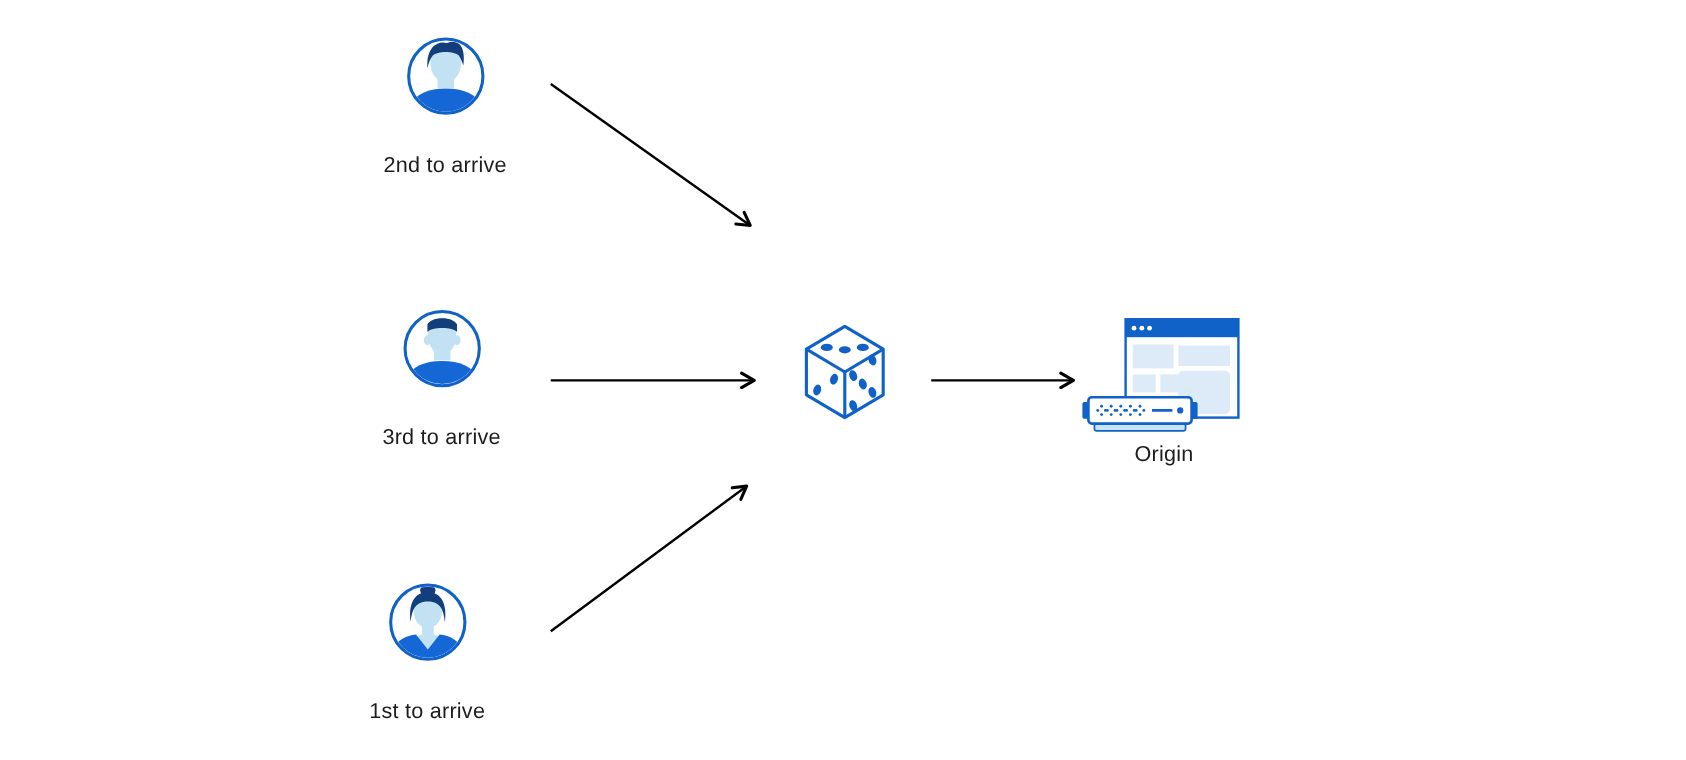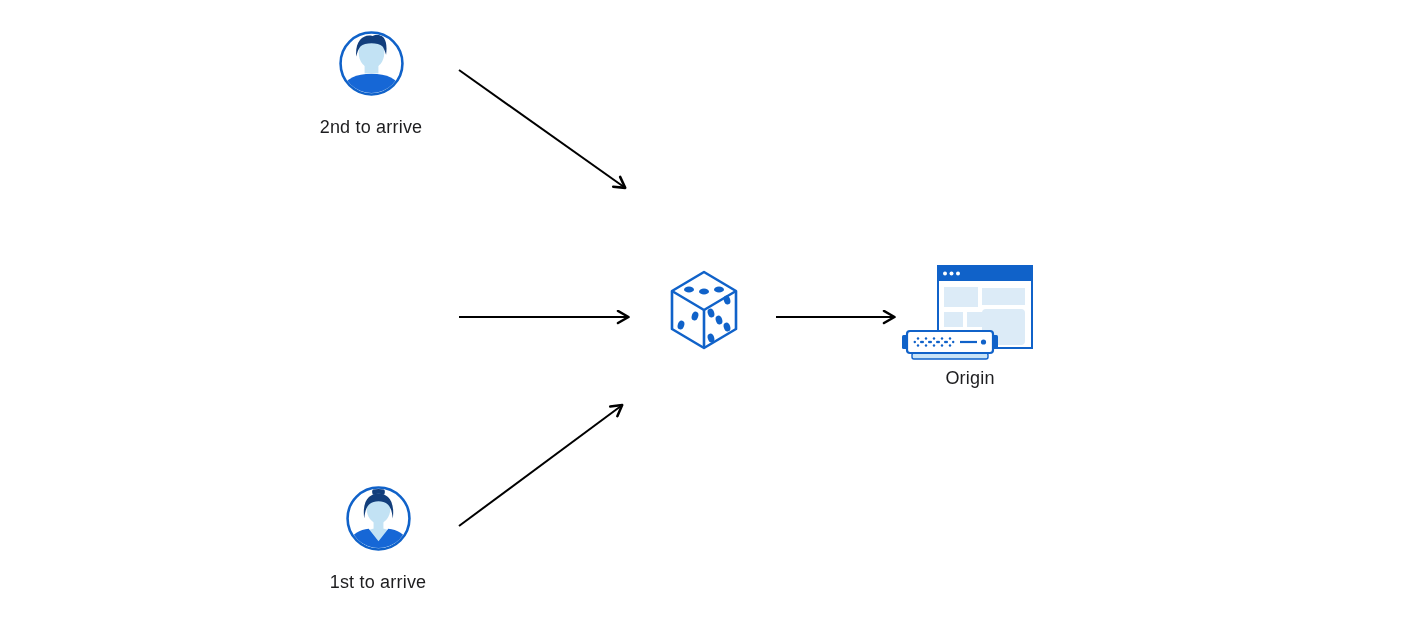--- a/index.html
+++ b/index.html
@@ -5,21 +5,21 @@
   html,body{margin:0;padding:0;background:#ffffff;}
   .canvas{
     position:relative;
     width:1405px;height:633px;
     background:#ffffff;
     font-family:"Liberation Sans", sans-serif;
     overflow:hidden;
   }
   .node{position:absolute;display:flex;flex-direction:column;align-items:center;}
   .node .label{
-    margin-top:20px;
+    margin-top:30px;
     font-size:18px;
     color:#1d1d1f;
     letter-spacing:.2px;
     white-space:nowrap;
   }
   .arrow-layer{position:absolute;left:0;top:0;width:1405px;height:633px;pointer-events:none;}
 </style>
 </head>
 <body>
 
@@ -48,22 +48,41 @@
       <g clip-path="url(#clip1)">
         <path d="M1,68 C3,52 15,44.5 34,44.5 C53,44.5 65,52 67,68 Z" fill="#1667D6"></path>
         <rect x="27" y="30" width="14" height="14" fill="#C2E2F4"></rect>
         <path d="M21,23 C21,12 27,7.5 34,7.5 C41,7.5 47,12 47,23 C47,32 41,39 34,39 C27,39 21,32 21,23 Z" fill="#C2E2F4"></path>
         <path d="M18.5,27 C17,11 26,3.5 35,6 C45,2 51,9 48.8,25 C47.5,21 46.5,18.5 45,16.5 C41,12.5 27,12.5 23,16.5 C20.5,19.5 19.5,23 18.5,27 Z" fill="#123E7C"></path>
       </g>
     </svg>
     <div class="label">2nd to arrive</div>
   </div>
 
+  <div class="node" style="left:302px;top:257px;width:132px;">
+    <svg width="67" height="67" viewBox="0 0 68 68">
+      <defs>
+          <clipPath id="clip2">
+            <circle cx="34" cy="34" r="30"></circle>
+          </clipPath>
+        </defs>
+      <circle cx="34" cy="34" r="31.4" fill="#ffffff" stroke="#1062C9" stroke-width="2.6"></circle>
+      <g clip-path="url(#clip2)">
+        <path d="M1,68 C3,52 15,44.5 34,44.5 C53,44.5 65,52 67,68 Z" fill="#1667D6"></path>
+        <ellipse cx="21.5" cy="27" rx="3" ry="4.2" fill="#C2E2F4"></ellipse>
+        <ellipse cx="46.5" cy="27" rx="3" ry="4.2" fill="#C2E2F4"></ellipse>
+        <rect x="27" y="30" width="14" height="14" fill="#C2E2F4"></rect>
+        <path d="M22,23 C22,12.5 27,8 34,8 C41,8 46,12.5 46,23 C46,32 40.5,39 34,39 C27.5,39 22,32 22,23 Z" fill="#C2E2F4"></path>
+        <path d="M21.5,20 L21.5,13.5 C25,6.5 43,6.5 46.5,13.5 L46.5,20 C43,15.5 25,15.5 21.5,20 Z" fill="#123E7C"></path>
+      </g>
+    </svg>
+    <div class="label">3rd to arrive</div>
+  </div>
 
-  <div class="node" style="left:312px;top:485px;width:132px;">
+  <div class="node" style="left:290px;top:485px;width:132px;">
     <svg width="67" height="67" viewBox="0 0 68 68">
       <defs>
           <clipPath id="clip3">
             <circle cx="34" cy="34" r="30"></circle>
           </clipPath>
         </defs>
       <circle cx="34" cy="34" r="31.4" fill="#ffffff" stroke="#1062C9" stroke-width="2.6"></circle>
       <g clip-path="url(#clip3)">
         <path d="M11,68 C13,50 23,44 34,44 C45,44 55,50 57,68 Z" fill="#C2E2F4"></path>
         <path d="M1,68 C3,52 13,45.5 24,44.5 L34,57 L44,44.5 C55,45.5 65,52 67,68 Z" fill="#1667D6"></path>

